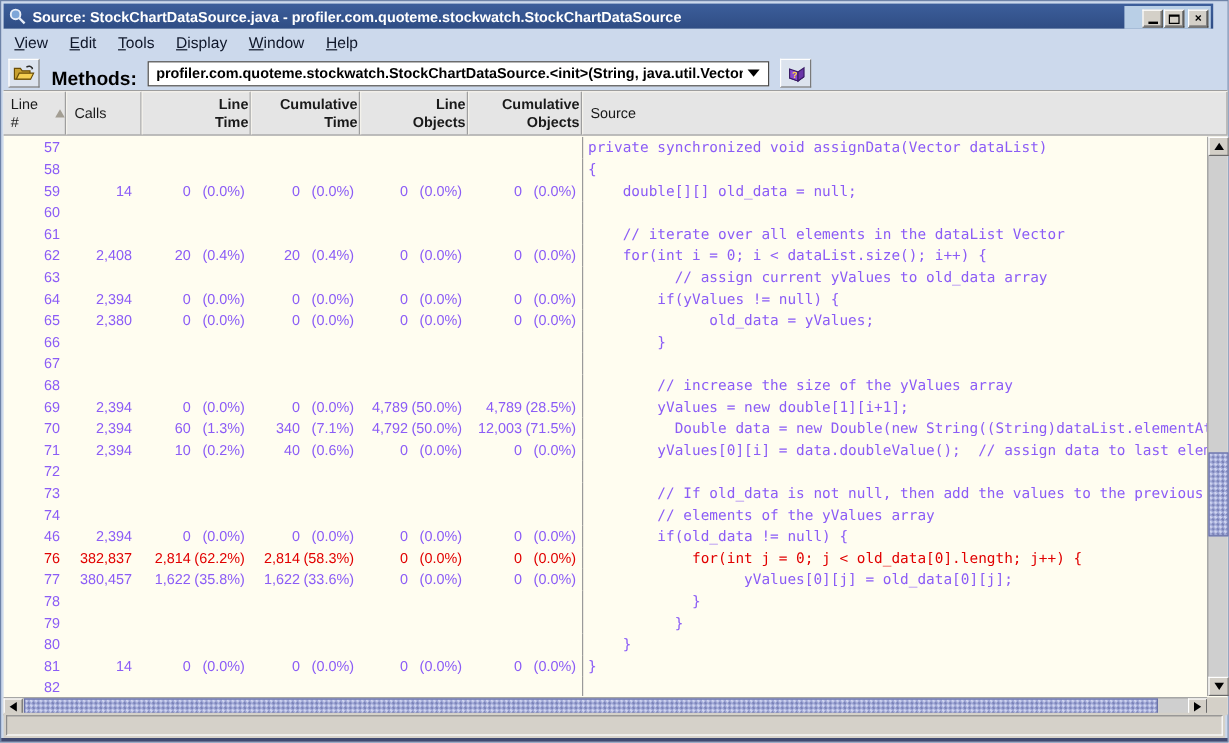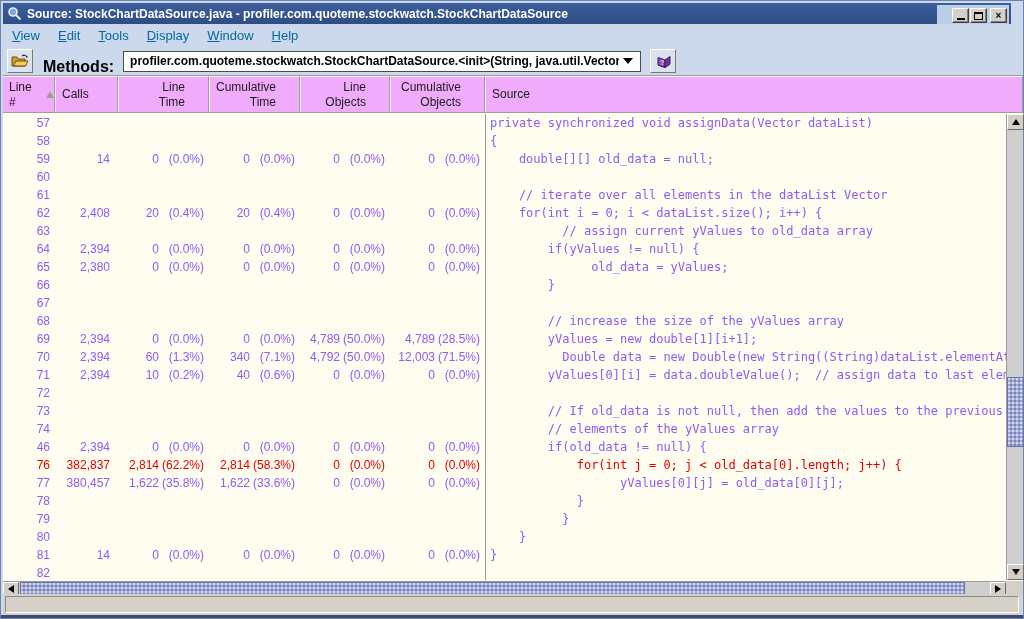--- a/index.html
+++ b/index.html
@@ -35,21 +35,21 @@
   .wbtn.close { margin-left:3px; }
   .glyph-min { width:8px; height:2px; background:#000; margin-top:7px; }
   .glyph-max { width:9px; height:8px; border:1px solid #000; border-top-width:2px; }
 
   
   .menubar {
     position:absolute; top:23px; left:2px; right:2px; height:23px;
     display:flex; align-items:center; background:#ccd9ec;
   }
   .menu-item {
-    font-size:13px; color:#0369a1; padding:3px 9px; cursor:default;
+    font-size:13px; color:#0f172a; padding:3px 9px; cursor:default;
   }
   .menu-item::first-letter { text-decoration:underline; }
 
   
   .toolbar {
     position:absolute; top:46px; left:2px; right:2px; height:28px;
     display:flex; align-items:center; background:#ccd9ec;
   }
   .tool-btn {
     width:26px; height:24px; margin-left:4px;
@@ -72,30 +72,30 @@
     width:0; height:0; border-left:5px solid transparent; border-right:5px solid transparent;
     border-top:6px solid #000; margin:0 7px 0 4px; flex:0 0 auto;
   }
   .help-btn { margin-left:9px; }
 
   
   .grid {
     position:absolute; top:74px; left:2px; width:1020px; height:520px;
     background:#fffdf0; border-top:1px solid #9e9e9e;
   }
-  .thead { display:flex; height:37px; background:#f0abfc; border-bottom:1px solid #9e9e9e; }
+  .thead { display:flex; height:37px; background:#e5e5e5; border-bottom:1px solid #9e9e9e; }
   .th {
     display:flex; align-items:center; font-size:12px; color:#1a1a1a;
     border-right:1px solid #9e9e9e; border-left:1px solid #f4f2ec;
     border-top:1px solid #f4f2ec;
     white-space:pre-line; line-height:1.2; cursor:default; overflow:hidden;
   }
   .th:first-child { border-left:none; }
   .th.left { justify-content:flex-start; padding-left:6px; }
-  .th.right { justify-content:flex-end; text-align:right; padding-right:23px; }
+  .th.right { justify-content:flex-end; text-align:right; padding-right:1px;font-weight:bold; }
   .c-line { width:52px; } .c-calls { width:63px; }
   .c-m1 { width:91px; } .c-m2 { width:91px; } .c-m3 { width:90px; } .c-m4 { width:95px; }
   .c-src { flex:1; }
   .sort-tri {
     width:0; height:0; margin-left:6px;
     border-left:4px solid transparent; border-right:4px solid transparent;
     border-bottom:7px solid #a39e93;
   }
 
   .rows {

